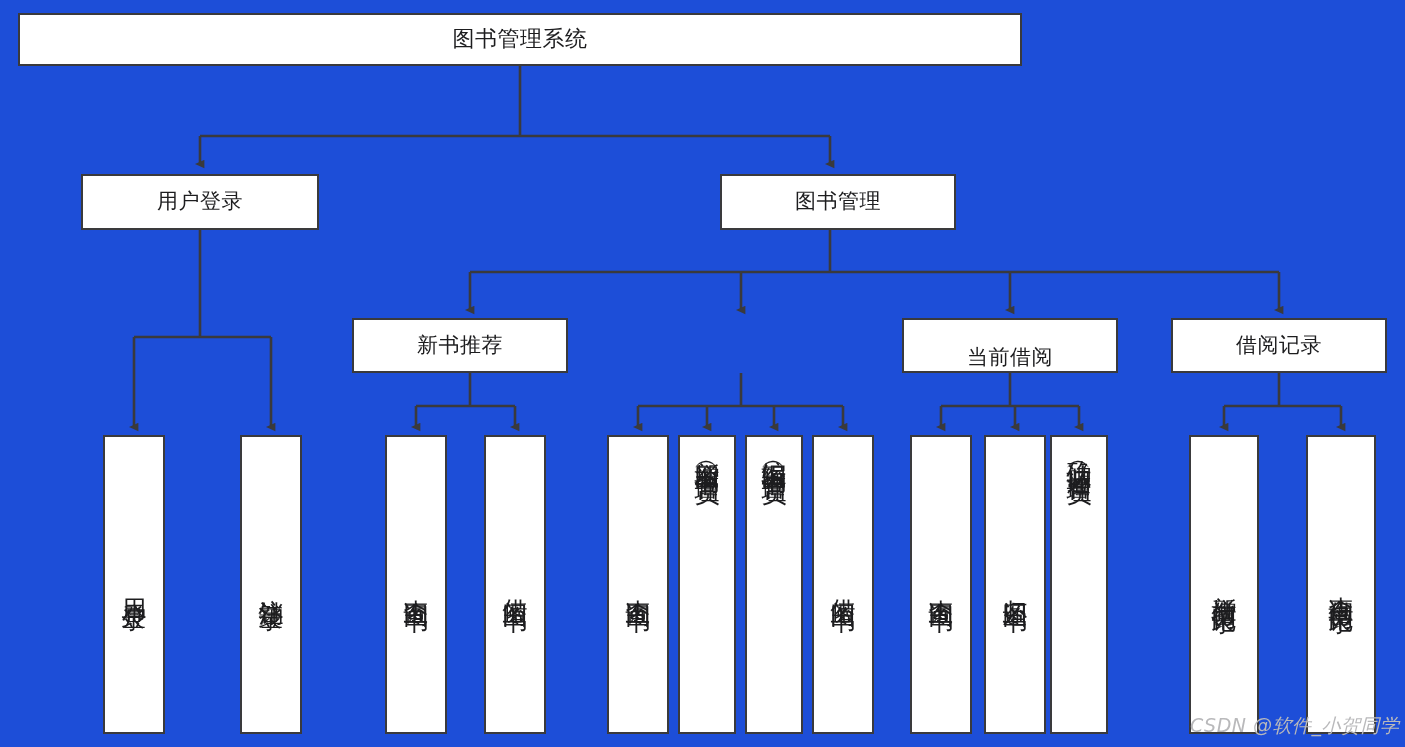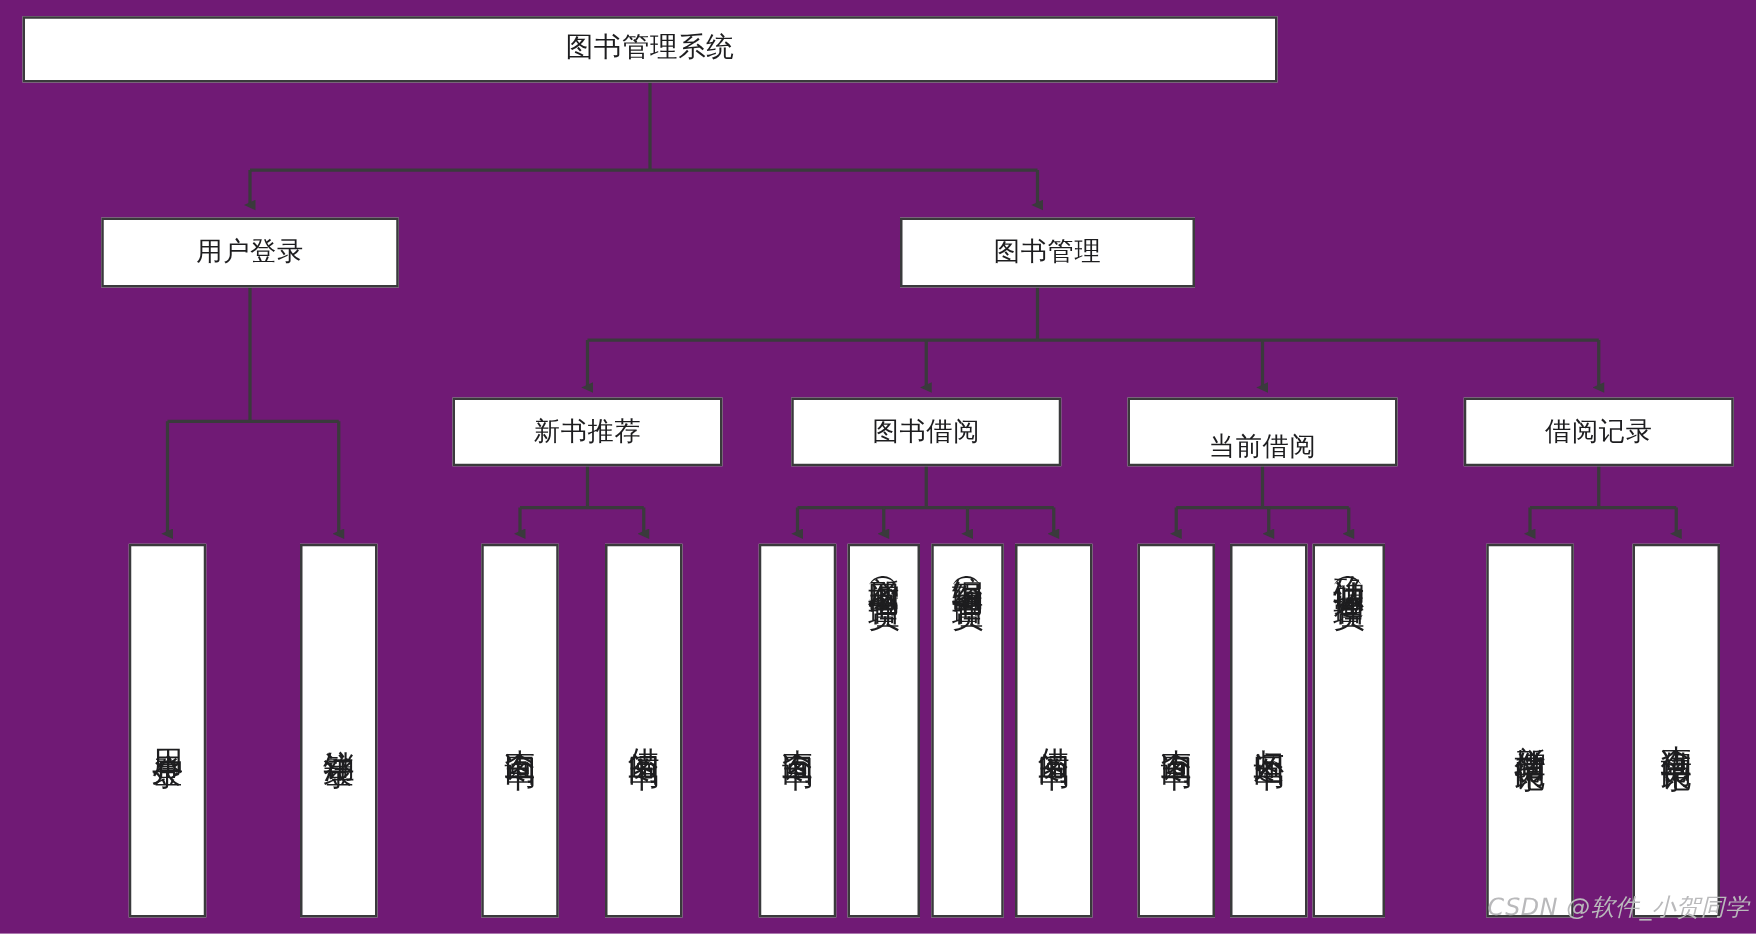--- a/index.html
+++ b/index.html
@@ -7,21 +7,21 @@
     padding: 0;
     background: #ffffff;
   }
   body {
     font-family: "DejaVu Sans", "Liberation Sans", sans-serif;
   }
   #canvas {
     position: relative;
     width: 1405px;
     height: 747px;
-    background: #701a75;
+    background: #1d4ed8;
     overflow: hidden;
   }
   svg.edges {
     position: absolute;
     left: 0;
     top: 0;
     width: 1405px;
     height: 747px;
     pointer-events: none;
   }
@@ -133,25 +133,22 @@
     <span class="lbl">图书管理系统</span>
   </div>
 
   <div class="node horiz" style="left:81px;top:174px;width:238px;height:56px;">
     <span class="lbl">用户登录</span>
   </div>
   <div class="node horiz" style="left:720px;top:174px;width:236px;height:56px;">
     <span class="lbl">图书管理</span>
   </div>
 
-  <div class="node horiz" style="left:362px;top:318px;width:216px;height:55px;">
+  <div class="node horiz" style="left:352px;top:318px;width:216px;height:55px;">
     <span class="lbl">新书推荐</span>
-  </div>
-  <div class="node horiz" style="left:633px;top:318px;width:216px;height:55px;">
-    <span class="lbl">图书借阅</span>
   </div>
   <div class="node horiz" style="left:902px;top:318px;width:216px;height:55px;align-items:flex-end;">
     <span class="lbl">当前借阅</span>
   </div>
   <div class="node horiz" style="left:1171px;top:318px;width:216px;height:55px;justify-content:center;">
     <span class="lbl">借阅记录</span>
   </div>
 
   <div class="node vert" style="left:103px;top:435px;width:62px;height:299px;">
     <span class="lbl">用户登录</span>

